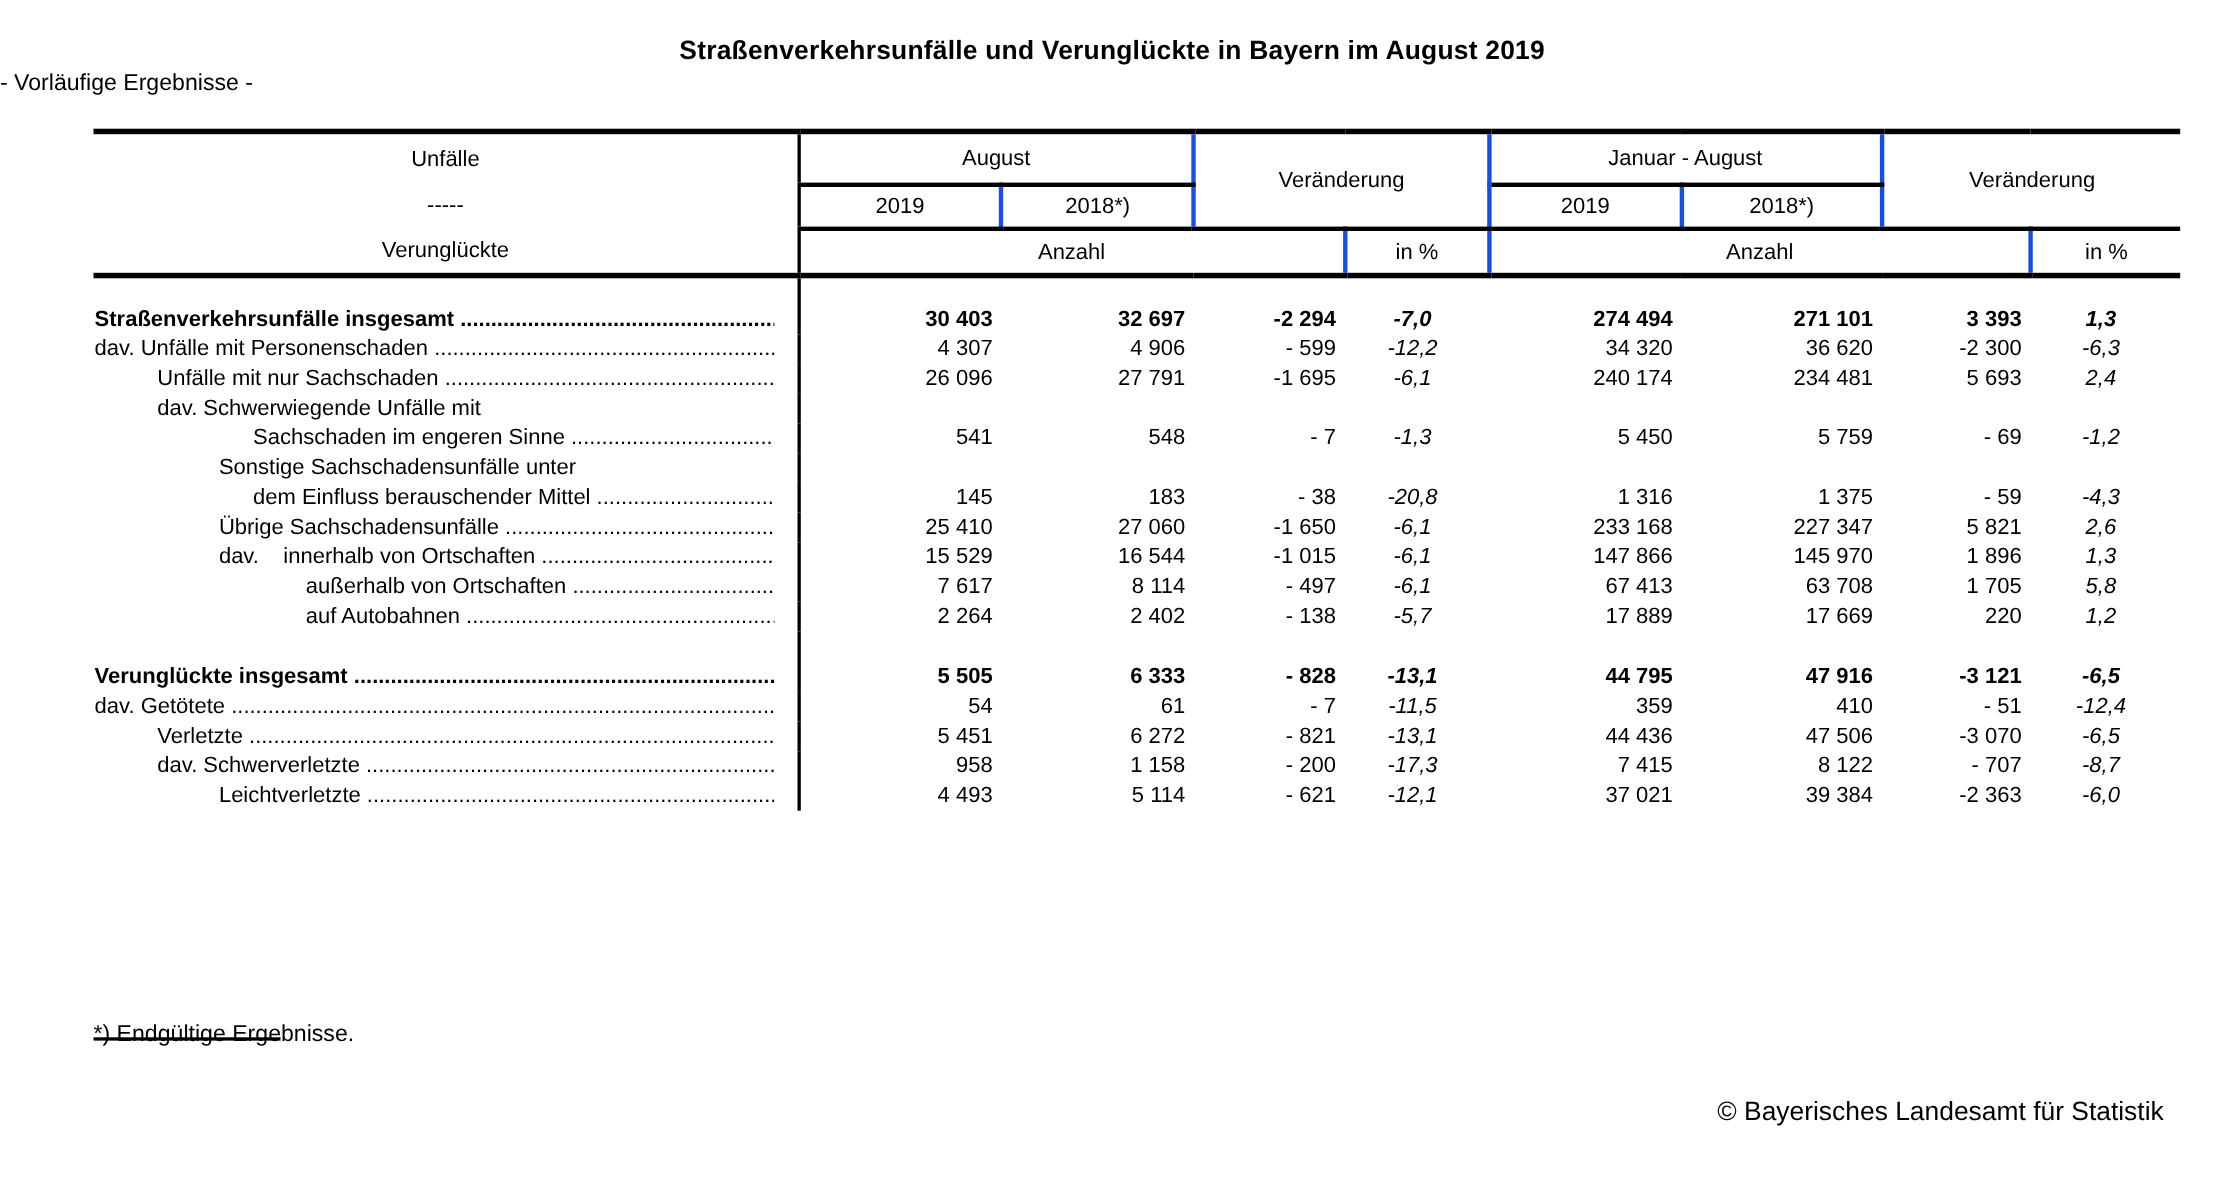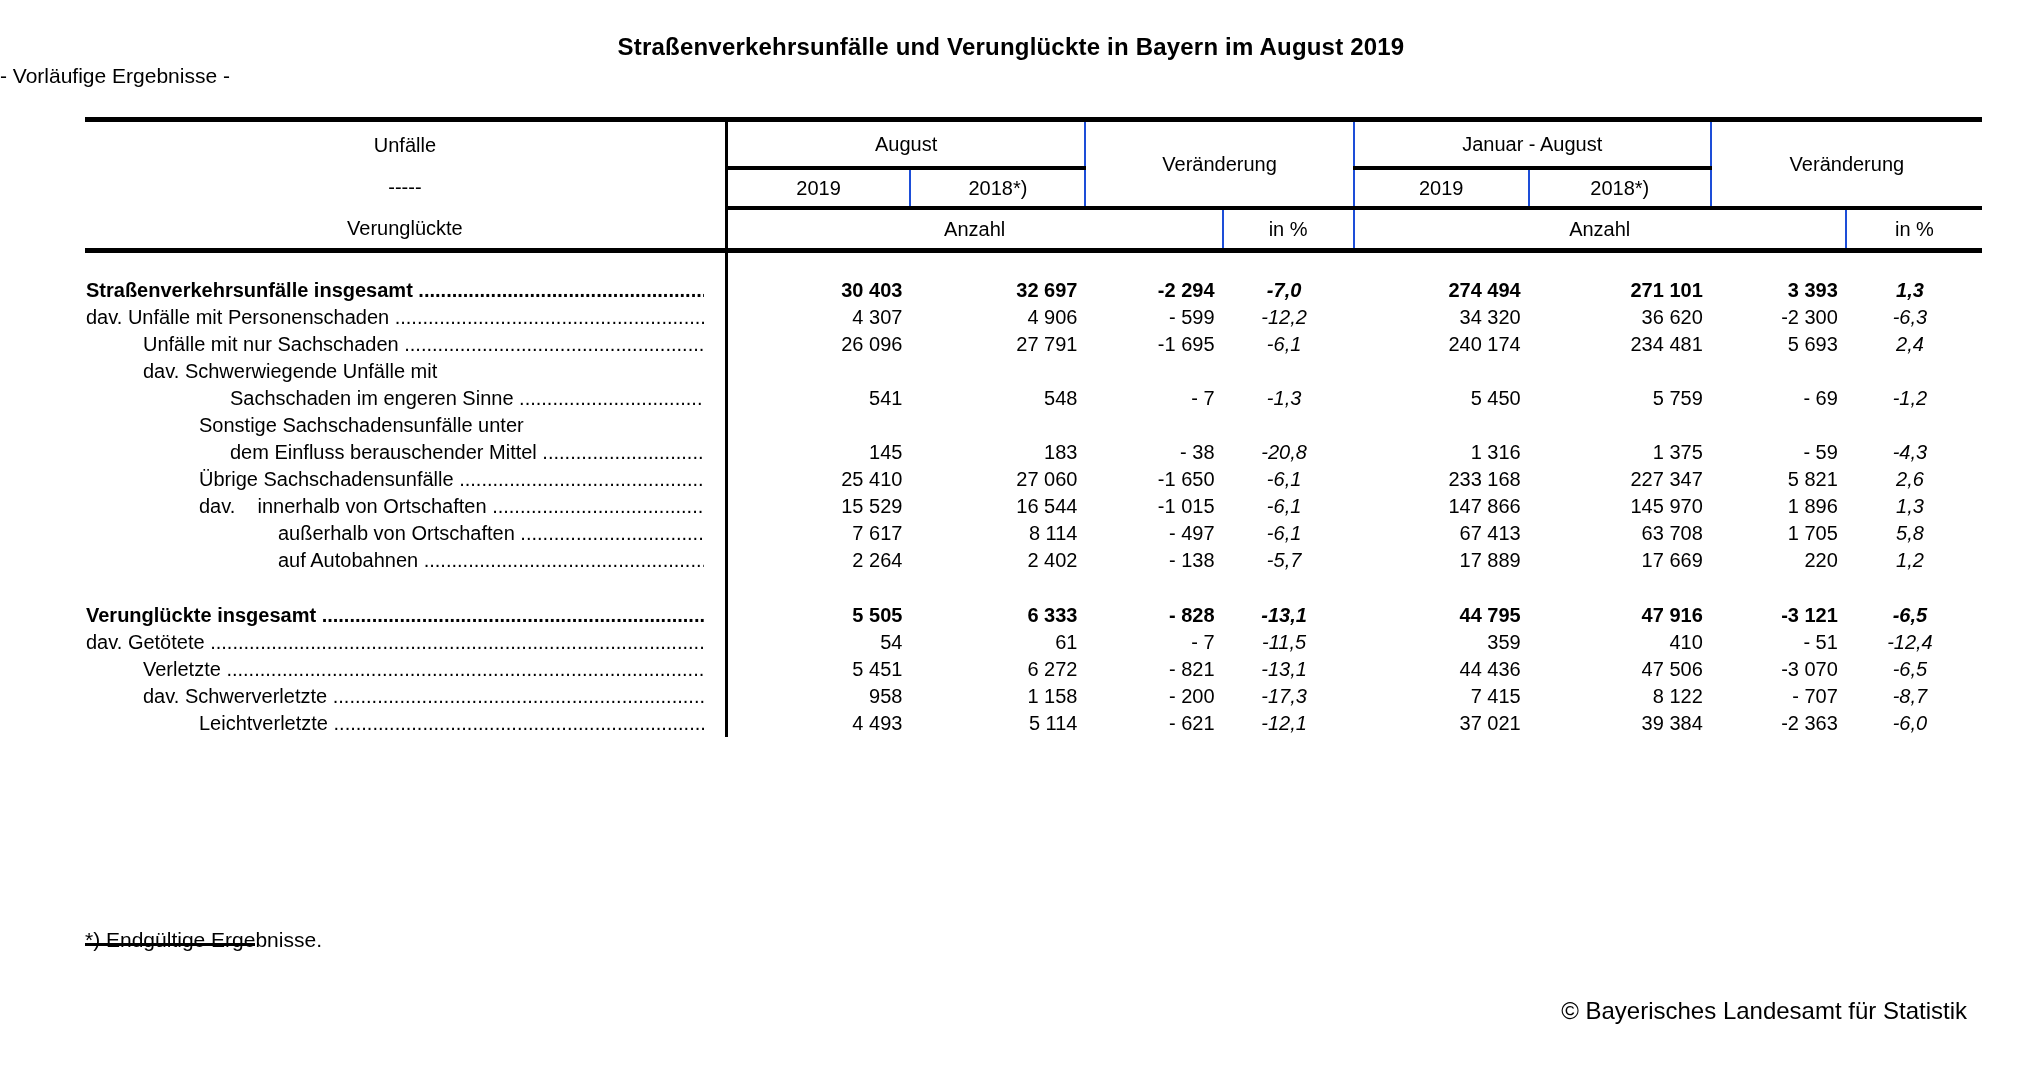--- a/index.html
+++ b/index.html
@@ -22,21 +22,21 @@
     font-size:20px;
   }
   th{font-weight:normal;padding:0;text-align:center;vertical-align:middle;}
   td{padding:0;}
   
   .bt  {border-top:5px solid #000;}
   .bug {border-bottom:4px solid #000;}   
   .buy {border-bottom:4px solid #000;}   
   .bhb {border-bottom:5px solid #000;}   
   .sr3 {border-right:3px solid #000;}
-  .sr2 {border-right:2px solid #1d4ed8;}
+  .sr2 {border-right:4px solid #1d4ed8;}
   tr.hra th{height:44px;}
   tr.hrb th{height:36px;}
   tr.hrc th{height:38px;}
   .lh{
     height:106px;display:flex;flex-direction:column;
     justify-content:space-between;align-items:center;
     padding:12px 0 8px 0;
   }
   
   tbody td{height:27px;line-height:27px;vertical-align:bottom;}

